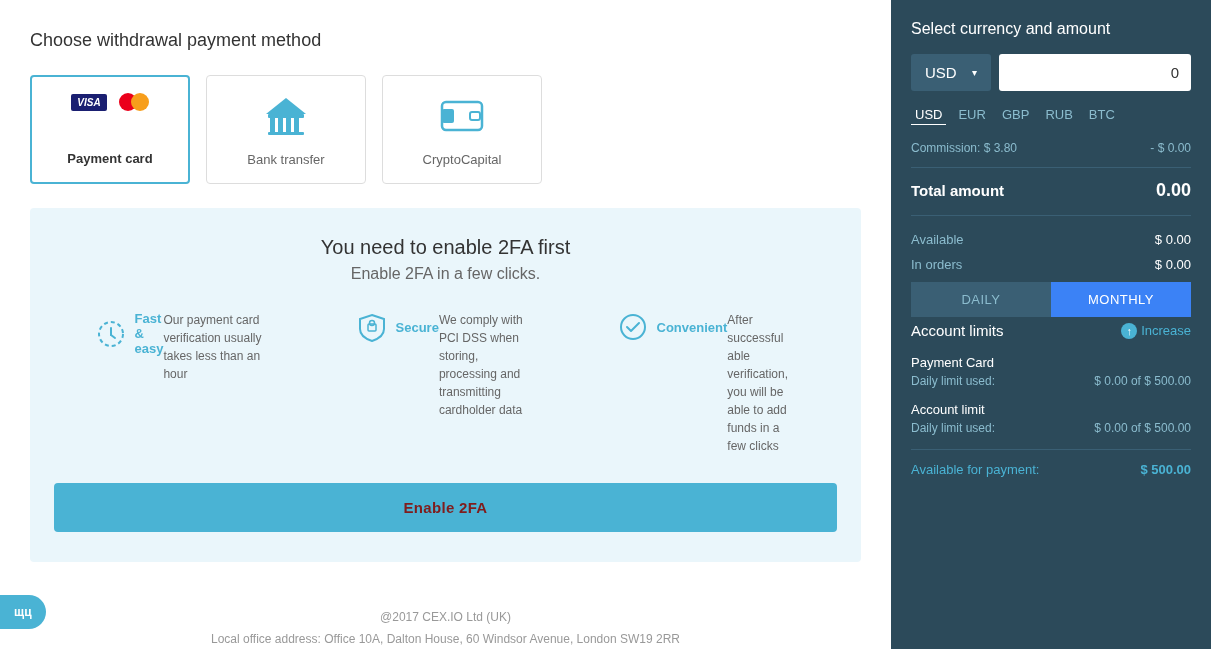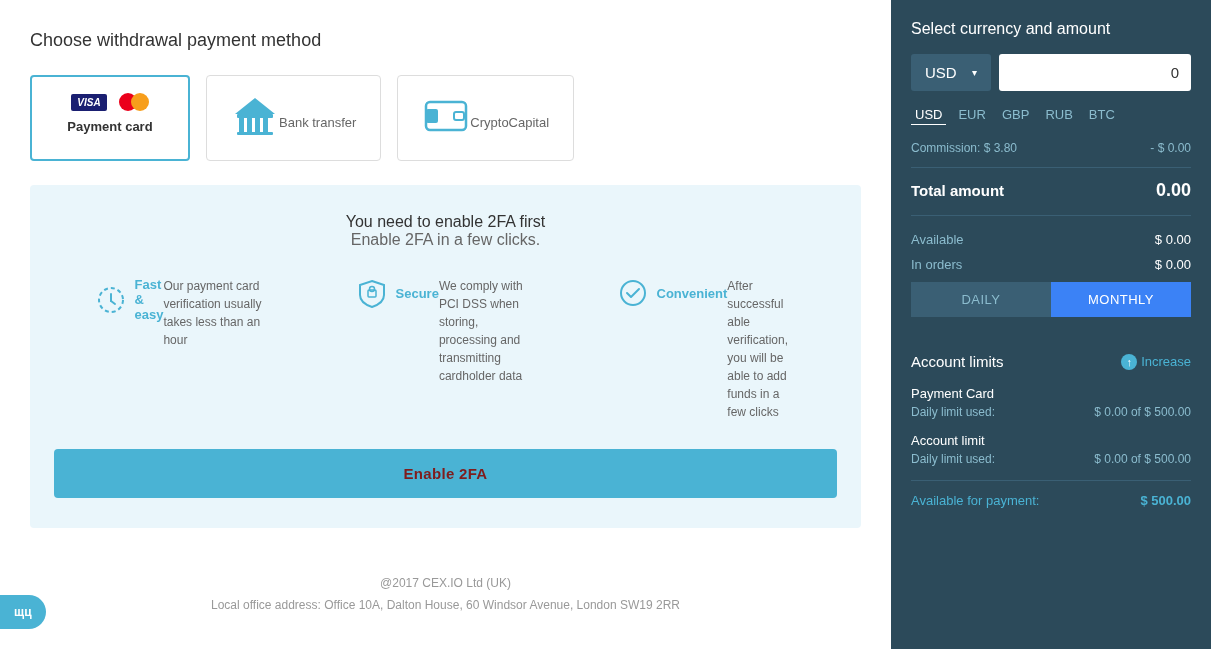--- a/index.html
+++ b/index.html
@@ -35,39 +35,40 @@
     .payment-card {
       border: 2px solid #4ab3d4;
       border-radius: 4px;
       padding: 16px 24px;
       display: flex;
       flex-direction: column;
       align-items: center;
       cursor: pointer;
       min-width: 160px;
       background: #fff;
+      justify-content: space-between;
     }
 
     .payment-card.selected {
       border-color: #4ab3d4;
     }
 
     .payment-card-label {
       margin-top: 8px;
       font-weight: bold;
       font-size: 13px;
       color: #333;
     }
 
     .payment-option {
       border: 1px solid #ddd;
       border-radius: 4px;
       padding: 16px 24px;
       display: flex;
-      flex-direction: row;
+      flex-direction: column;
       align-items: center;
       cursor: pointer;
       min-width: 160px;
       background: #fff;
     }
 
     .payment-option-label {
       margin-top: 8px;
       font-size: 13px;
       color: #666;
@@ -75,22 +76,23 @@
 
     
     .twofa-box {
       background: #eaf6fb;
       border-radius: 4px;
       padding: 28px 24px 30px 24px;
       text-align: center;
     }
 
     .twofa-title {
-      font-size: 16px;
+      font-size: 20px;
       color: #333;
+      margin-bottom: 6px;
     }
 
     .twofa-subtitle {
       font-size: 16px;
       color: #666;
       margin-bottom: 28px;
     }
 
     .twofa-features {
       display: flex;
@@ -314,21 +316,21 @@
       margin-bottom: 10px;
     }
 
     .balance-value {
       color: #fff;
       font-size: 13px;
     }
 
     .period-tabs {
       display: flex;
-      margin-bottom: 36px;
+      margin-bottom: 5px;
       margin-top: 10px;
     }
 
     .period-tab {
       flex: 1;
       text-align: center;
       padding: 10px;
       font-size: 13px;
       cursor: pointer;
       letter-spacing: 0.5px;

